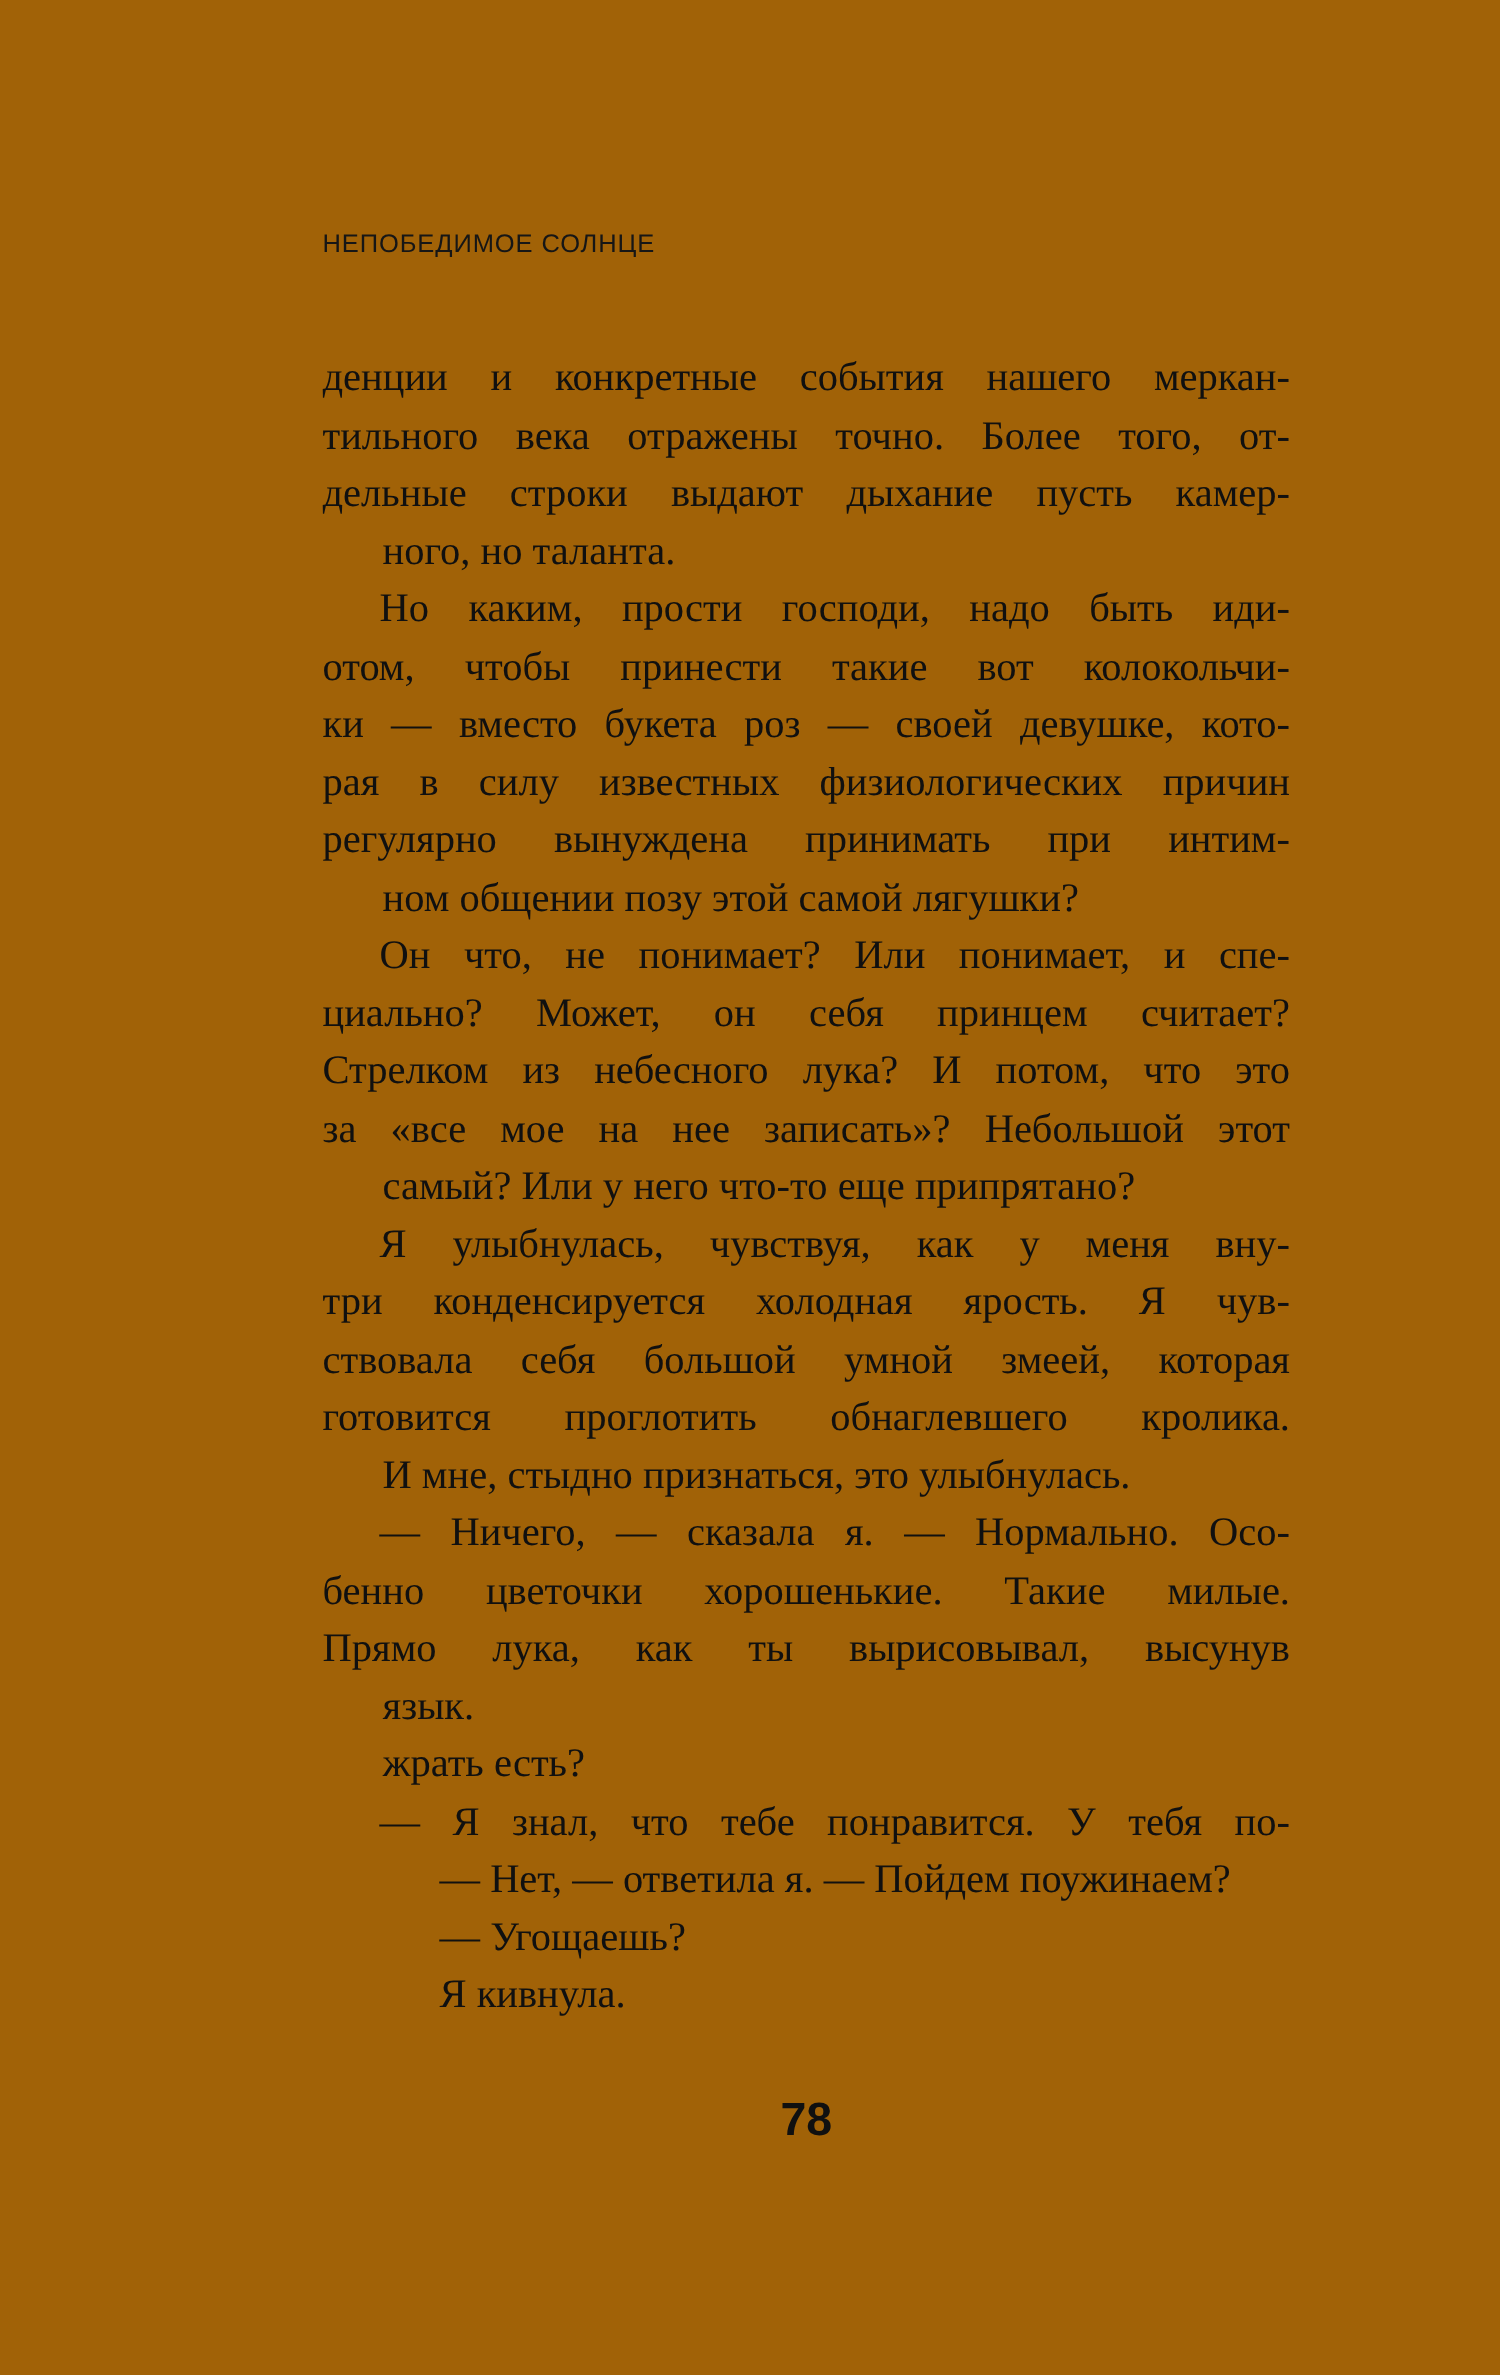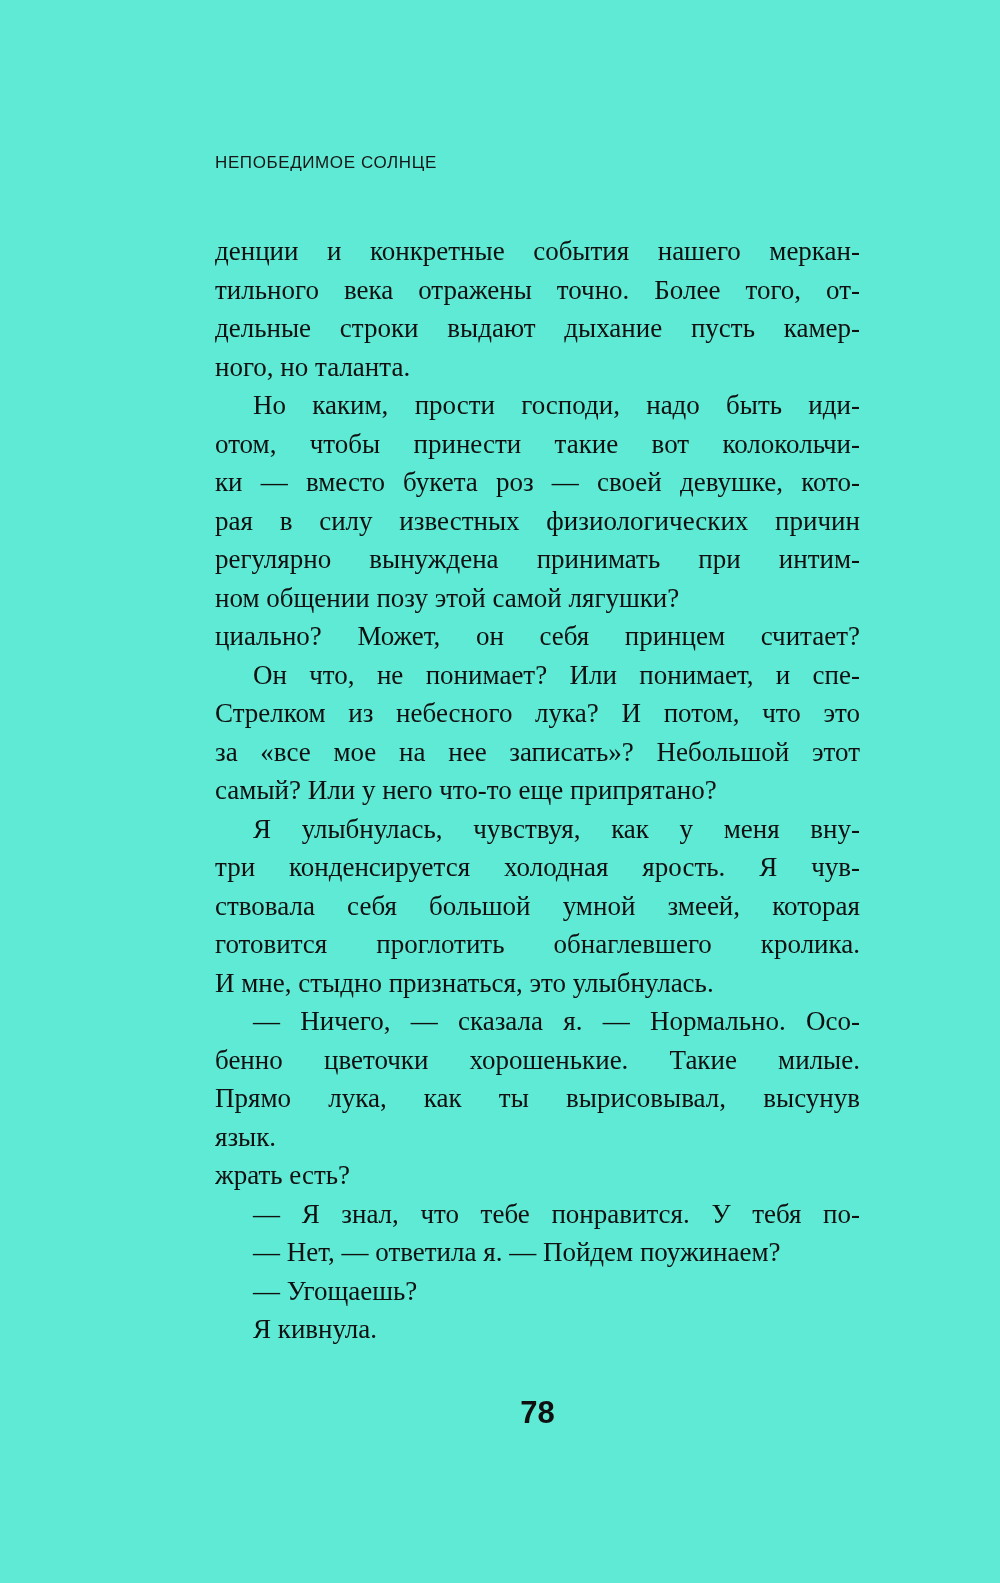--- a/index.html
+++ b/index.html
@@ -4,21 +4,21 @@
 <style>
   html, body {
     margin: 0;
     padding: 0;
     background: #ffffff;
   }
   .page {
     position: relative;
     width: 1000px;
     height: 1583px;
-    background: #5eead4;
+    background: #a16207;
     overflow: hidden;
   }
   .running-title {
     position: absolute;
     left: 215px;
     top: 153px;
     font-family: "Liberation Sans", sans-serif;
     font-size: 17px;
     font-weight: 500;
     letter-spacing: 0.6px;
@@ -40,20 +40,21 @@
     font-size: 27px;
     line-height: 38.5px;
     color: #101010;
     text-align: justify;
     text-align-last: justify;
     text-justify: inter-word;
     overflow: hidden;
   }
   .line.last {
     text-align-last: left;
+    margin-left: 40px;
   }
   .line.indent {
     text-indent: 38px;
     font-family: Liberation Serif, serif;
   }
   .page-number {
     position: absolute;
     left: 215px;
     top: 1395px;
     width: 645px;
@@ -79,22 +80,22 @@
       </div>
       <div class="para">
         <div class="line indent">Но каким, прости господи, надо быть иди-</div>
         <div class="line">отом, чтобы принести такие вот колокольчи-</div>
         <div class="line">ки — вместо букета роз — своей девушке, кото-</div>
         <div class="line">рая в силу известных физиологических причин</div>
         <div class="line">регулярно вынуждена принимать при интим-</div>
         <div class="line last">ном общении позу этой самой лягушки?</div>
       </div>
       <div class="para">
+        <div class="line indent">Он что, не понимает? Или понимает, и спе-</div>
         <div class="line">циально? Может, он себя принцем считает?</div>
-        <div class="line indent">Он что, не понимает? Или понимает, и спе-</div>
         <div class="line">Стрелком из небесного лука? И потом, что это</div>
         <div class="line">за «все мое на нее записать»? Небольшой этот</div>
         <div class="line last">самый? Или у него что-то еще припрятано?</div>
       </div>
       <div class="para">
         <div class="line indent">Я улыбнулась, чувствуя, как у меня вну-</div>
         <div class="line">три конденсируется холодная ярость. Я чув-</div>
         <div class="line">ствовала себя большой умной змеей, которая</div>
         <div class="line">готовится проглотить обнаглевшего кролика.</div>
         <div class="line last">И мне, стыдно признаться, это улыбнулась.</div>

